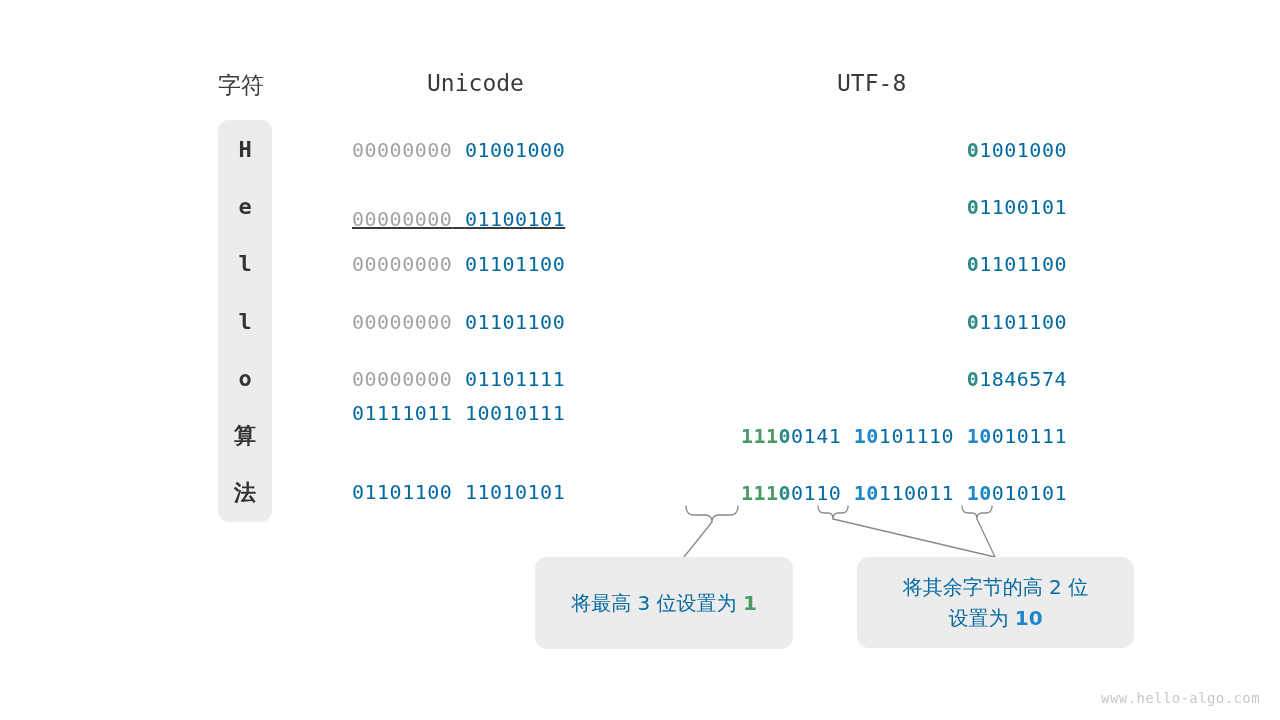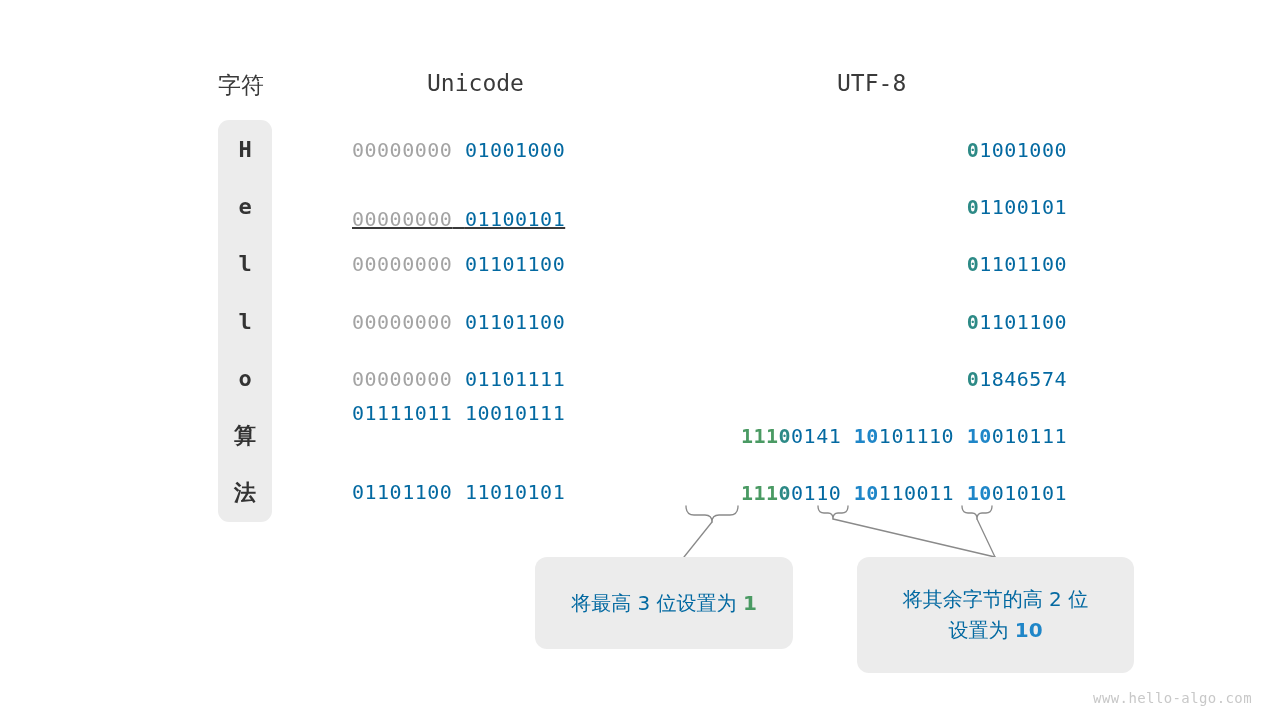--- a/index.html
+++ b/index.html
@@ -88,27 +88,27 @@
     display: flex;
     flex-direction: column;
     align-items: center;
     justify-content: center;
     font-family: "DejaVu Sans", sans-serif;
     font-size: 20px;
     color: #3a3a3a;
     line-height: 1.55;
   }
   #callout-1 { left: 535px; top: 557px; width: 258px; height: 92px; }
-  #callout-2 { left: 857px; top: 557px; width: 277px; height: 116px; }
+  #callout-2 { left: 857px; top: 557px; width: 277px; height: 91px; }
   .callout .ln { white-space: pre; }
 
   
   #watermark {
     position: absolute;
-    right: 28px;
+    right: 20px;
     bottom: 14px;
     font-family: "DejaVu Sans Mono", monospace;
     font-size: 14px;
     color: #c8c8c8;
     letter-spacing: 0.4px;
     margin-top: 44px;
   }
 </style>
 </head>
 <body>

